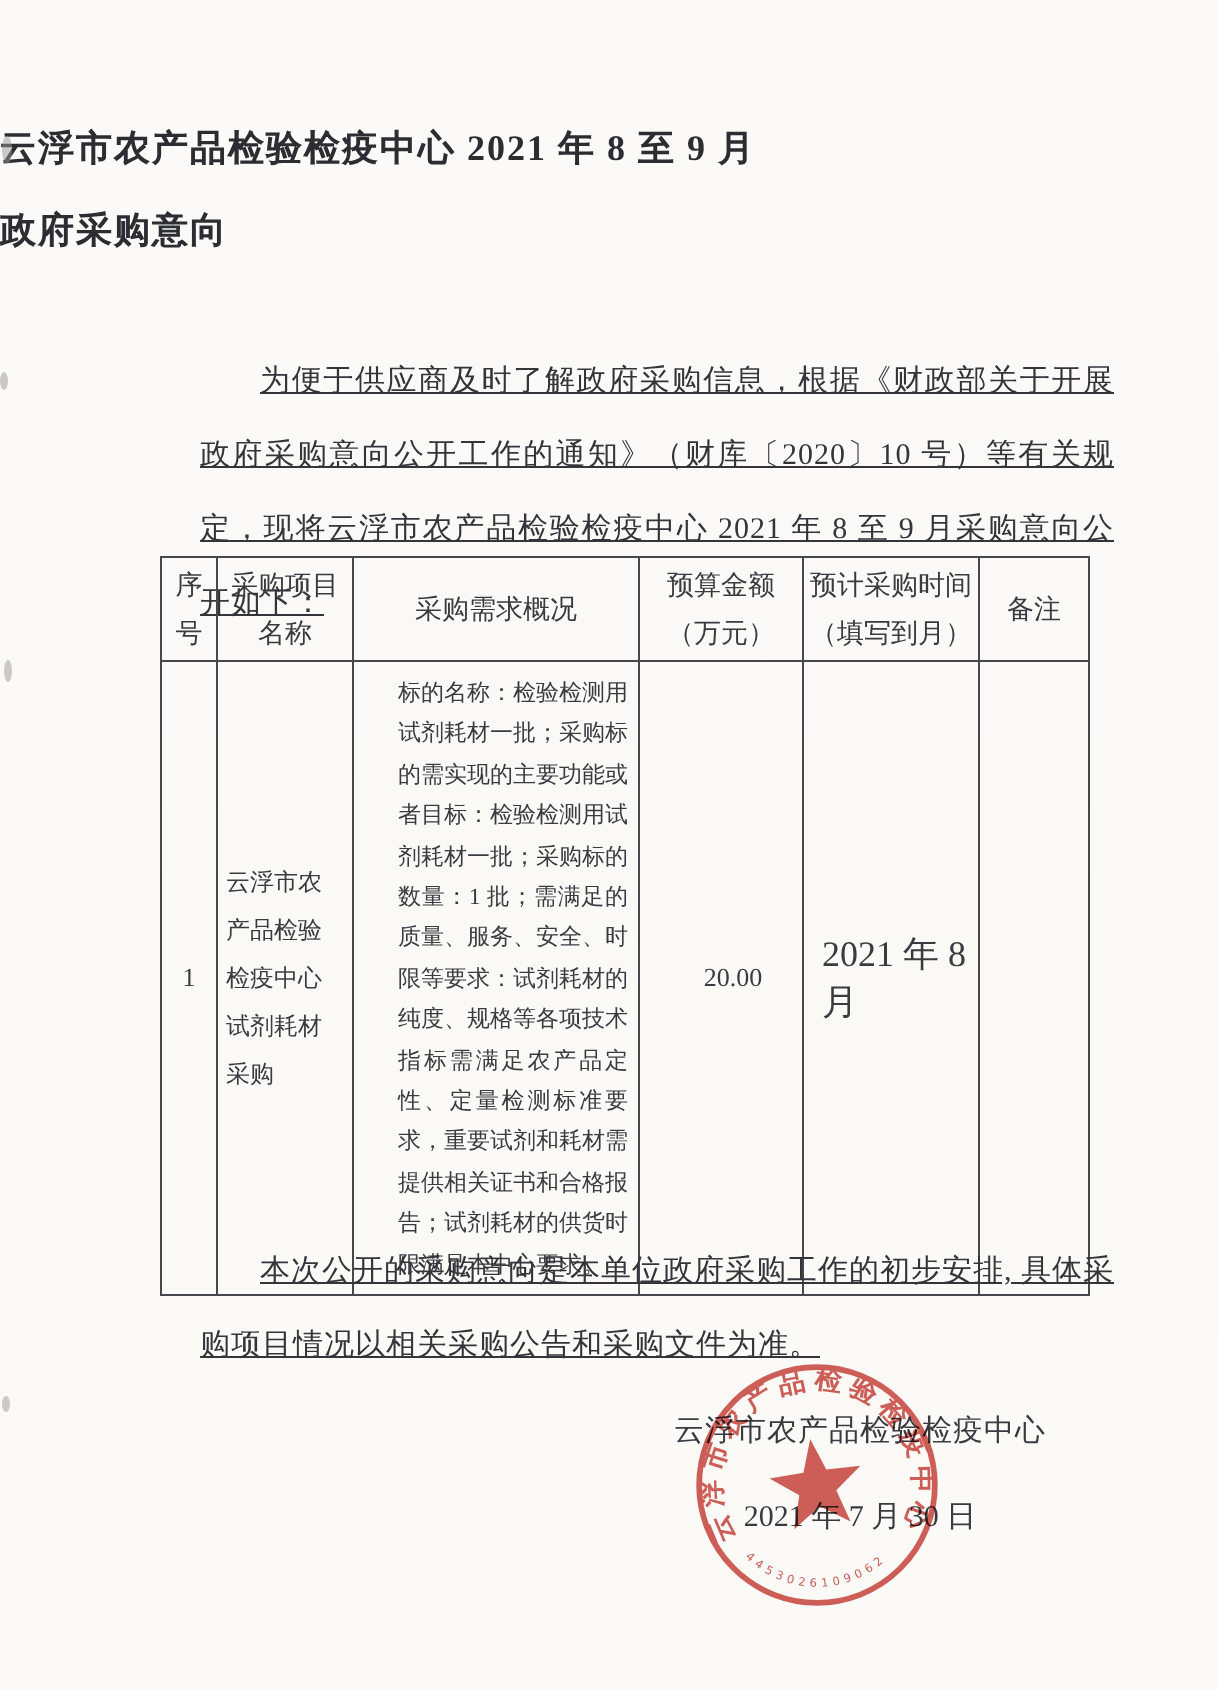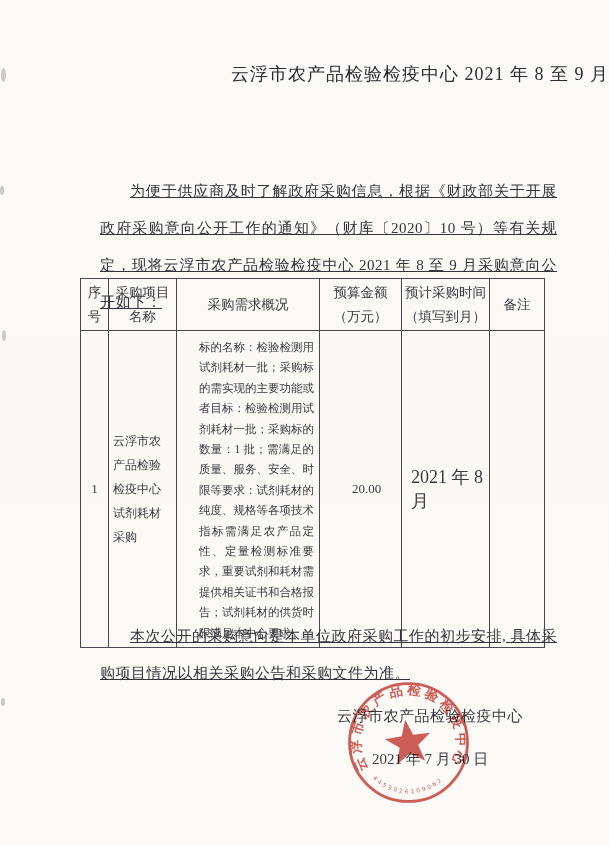--- a/index.html
+++ b/index.html
@@ -14,23 +14,23 @@
     background: linear-gradient(180deg, #fbfaf8 0%, #faf9f6 50%, #fbfaf7 100%);
     font-family: "Liberation Serif", "DejaVu Serif", serif;
     color: #33343a;
     overflow: hidden;
   }
   .title-block {
     position: absolute;
     top: 54px;
     left: 0;
     width: 100%;
-    text-align: right;
+    text-align: left;
     font-size: 18px;
-    font-weight: normal;
+    font-weight: bold;
     line-height: 41px;
     color: #2c2d33;
     letter-spacing: 1px;
   }
   .para {
     position: absolute;
     left: 84px;
     width: 457px;
     font-size: 15px;
     line-height: 37px;
@@ -138,20 +138,21 @@
     opacity: 0.5;
   }
 </style>
 </head>
 <body>
 
 <div class="page">
 
   <div class="title-block">
     <div>云浮市农产品检验检疫中心 2021 年 8 至 9 月</div>
+    <div>政府采购意向</div>
   </div>
 
   <p class="para intro">为便于供应商及时了解政府采购信息，根据《财政部关于开展政府采购意向公开工作的通知》（财库〔2020〕10 号）等有关规定，现将云浮市农产品检验检疫中心 2021 年 8 至 9 月采购意向公开如下：</p>
 
   <table class="tbl">
     <colgroup>
       <col style="width:28px">
       <col style="width:68px">
       <col style="width:143px">
       <col style="width:82px">

